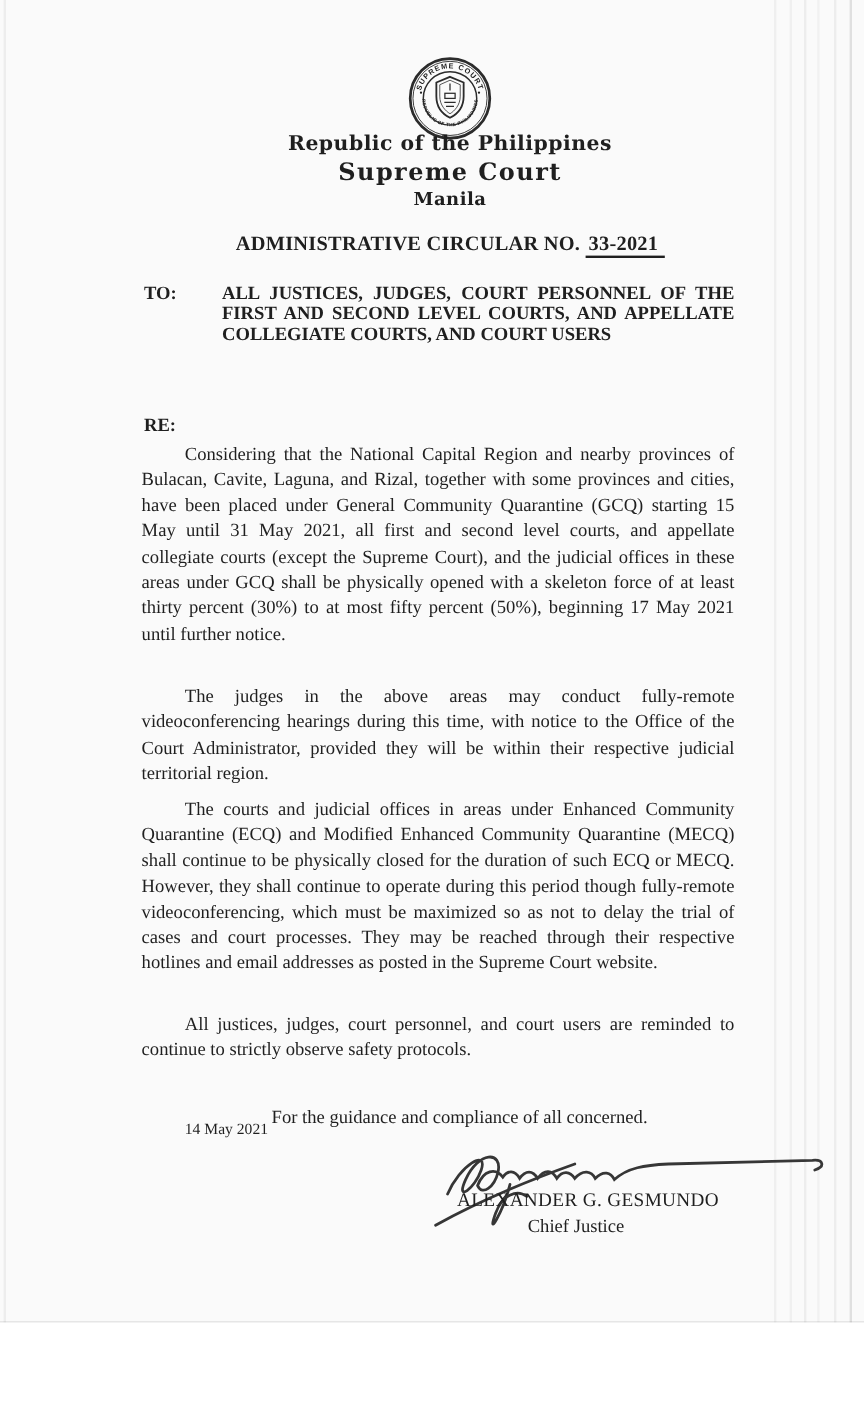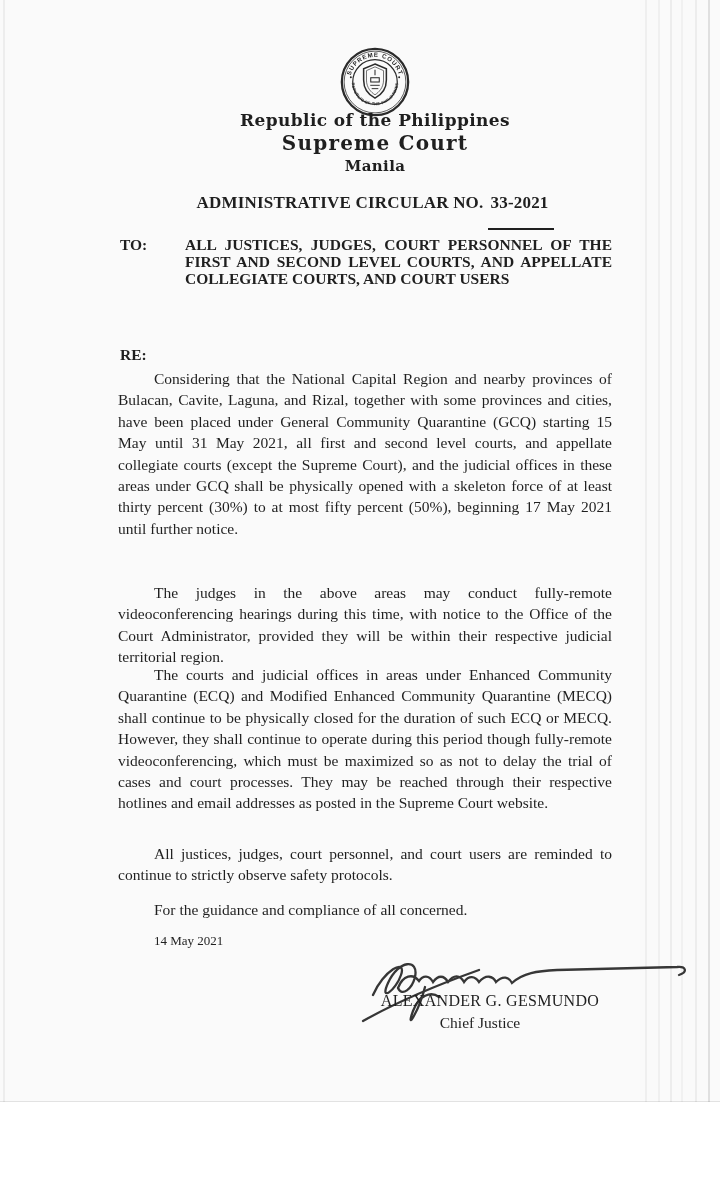--- a/index.html
+++ b/index.html
@@ -35,40 +35,40 @@
   .letterhead { position:absolute; left:30px; top:110px; width:690px; text-align:center; }
   .lh1 { font-family:"DejaVu Serif", serif; font-weight:700; font-size:17px; letter-spacing:0.4px; }
   .lh2 { font-family:"DejaVu Serif", serif; font-weight:700; font-size:20px; letter-spacing:1.2px; margin-top:1px; }
   .lh3 { font-family:"DejaVu Serif", serif; font-weight:700; font-size:15px; letter-spacing:0.4px; margin-top:2px; }
 
   
   .circ-title {
     position:absolute; left:30px; top:193px; width:690px;
     text-align:center; font-weight:700; font-size:17px; letter-spacing:0.2px;
   }
-  .circ-title .num { border-bottom:2px solid #1f1f1f; padding:0 5px 16px 2px; margin-left:5px; }
+  .circ-title .num { border-bottom:2px solid #1f1f1f; padding:0 5px 1px 2px; margin-left:5px; }
 
   
   .memo-label { position:absolute; left:120px; font-weight:700; font-size:15.5px; }
   .memo-text  { position:absolute; left:185px; width:427px; font-weight:700;
                 font-size:15.5px; line-height:17px; text-align:justify; }
   .to-label { top:236px; } .to-text { top:236px; }
   .re-label { top:346px; } .re-text { top:327px; }
 
   
   .para {
     position:absolute; left:118px; width:494px;
     font-size:15.5px; line-height:21.4px;
     text-align:justify; text-indent:36px;
   }
   .p1 { top:368px; }
-  .p2 { top:570px;margin-top:12px; }
+  .p2 { top:570px; }
   .p3 { top:664px; }
   .p4 { top:843px; }
-  .p5 { top:899px; text-align:left; }
+  .p5 { top:921px; text-align:center; }
   .date-line { position:absolute; left:154px; top:933px; font-size:13px; }
 
   
   .sig-svg { position:absolute; left:355px; top:945px; width:345px; height:95px; }
   .sig-name  { position:absolute; left:340px; top:992px;  width:300px; text-align:center;
                font-weight:400; font-size:16px; letter-spacing:0.3px; }
   .sig-title { position:absolute; left:330px; top:1014px; width:300px; text-align:center;
                font-size:15.5px; }
 </style>
 </head>

